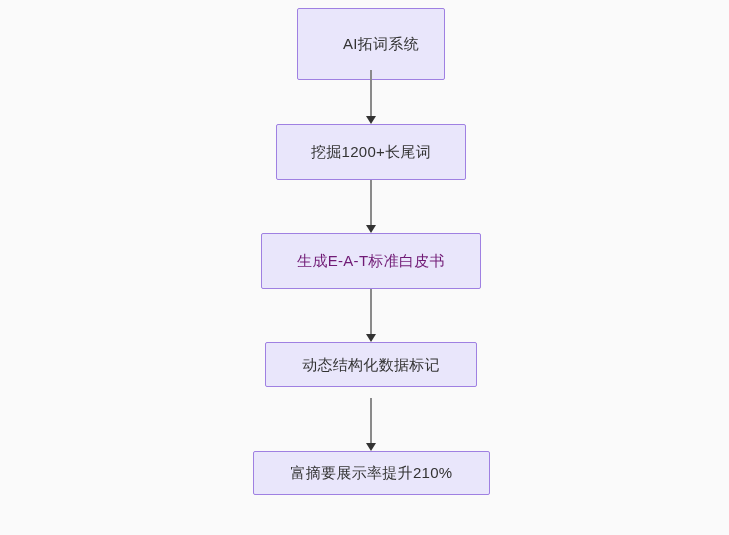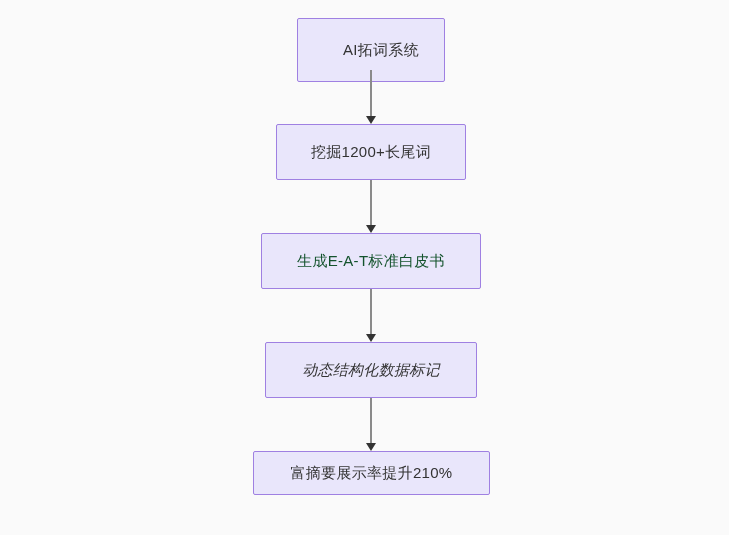--- a/index.html
+++ b/index.html
@@ -58,48 +58,48 @@
     border-left: 5px solid transparent;
     border-right: 5px solid transparent;
     border-top: 8px solid #333333;
   }
 </style>
 </head>
 <body>
 
 <div id="flow-canvas" style="background: rgb(250, 250, 250);">
 
-  <div class="node" style="left: 297px; top: 18px; width: 148px; height: 64px; background: rgb(233, 230, 251); border-color: rgb(159, 128, 226); color: rgb(51, 51, 51); padding-left: 20px;">
+  <div class="node" style="left: 297px; top: 8px; width: 148px; height: 72px; background: rgb(233, 230, 251); border-color: rgb(159, 128, 226); color: rgb(51, 51, 51); padding-left: 20px;">
     <span class="node-label">AI拓词系统</span>
   </div>
 
   <div class="edge" style="left: 371px; top: 70px;">
     <div class="edge-line" style="height: 46px; background: rgb(138, 138, 138);"></div>
     <div class="edge-head" style="top: 46px; border-top-color: rgb(51, 51, 51);"></div>
   </div>
 
   <div class="node" style="left: 276px; top: 124px; width: 190px; height: 56px; background: rgb(233, 230, 251); border-color: rgb(159, 128, 226); color: rgb(51, 51, 51);">
     <span class="node-label">挖掘1200+长尾词</span>
   </div>
 
   <div class="edge" style="left: 371px; top: 180px;">
     <div class="edge-line" style="height: 45px; background: rgb(138, 138, 138);"></div>
     <div class="edge-head" style="top: 45px; border-top-color: rgb(51, 51, 51);"></div>
   </div>
 
-  <div class="node" style="left: 261px; top: 233px; width: 220px; height: 56px; background: rgb(233, 230, 251); border-color: rgb(159, 128, 226); color: #14532d;">
+  <div class="node" style="left: 261px; top: 233px; width: 220px; height: 56px; background: rgb(233, 230, 251); border-color: rgb(159, 128, 226); color: #701a75;">
     <span class="node-label">生成E-A-T标准白皮书</span>
   </div>
 
   <div class="edge" style="left: 371px; top: 289px;">
     <div class="edge-line" style="height: 45px; background: rgb(138, 138, 138);"></div>
     <div class="edge-head" style="top: 45px; border-top-color: rgb(51, 51, 51);"></div>
   </div>
 
-  <div class="node" style="left: 265px; top: 342px; width: 212px; height: 56px; background: rgb(233, 230, 251); border-color: rgb(159, 128, 226); color: rgb(51, 51, 51); font-style: italic;">
+  <div class="node" style="left: 265px; top: 342px; width: 212px; height: 45px; background: rgb(233, 230, 251); border-color: rgb(159, 128, 226); color: rgb(51, 51, 51);">
     <span class="node-label">动态结构化数据标记</span>
   </div>
 
   <div class="edge" style="left: 371px; top: 398px;">
     <div class="edge-line" style="height: 45px; background: rgb(138, 138, 138);"></div>
     <div class="edge-head" style="top: 45px; border-top-color: rgb(51, 51, 51);"></div>
   </div>
 
   <div class="node" style="left: 253px; top: 451px; width: 237px; height: 44px; background: rgb(233, 230, 251); border-color: rgb(159, 128, 226); color: rgb(51, 51, 51);">
     <span class="node-label">富摘要展示率提升210%</span>

